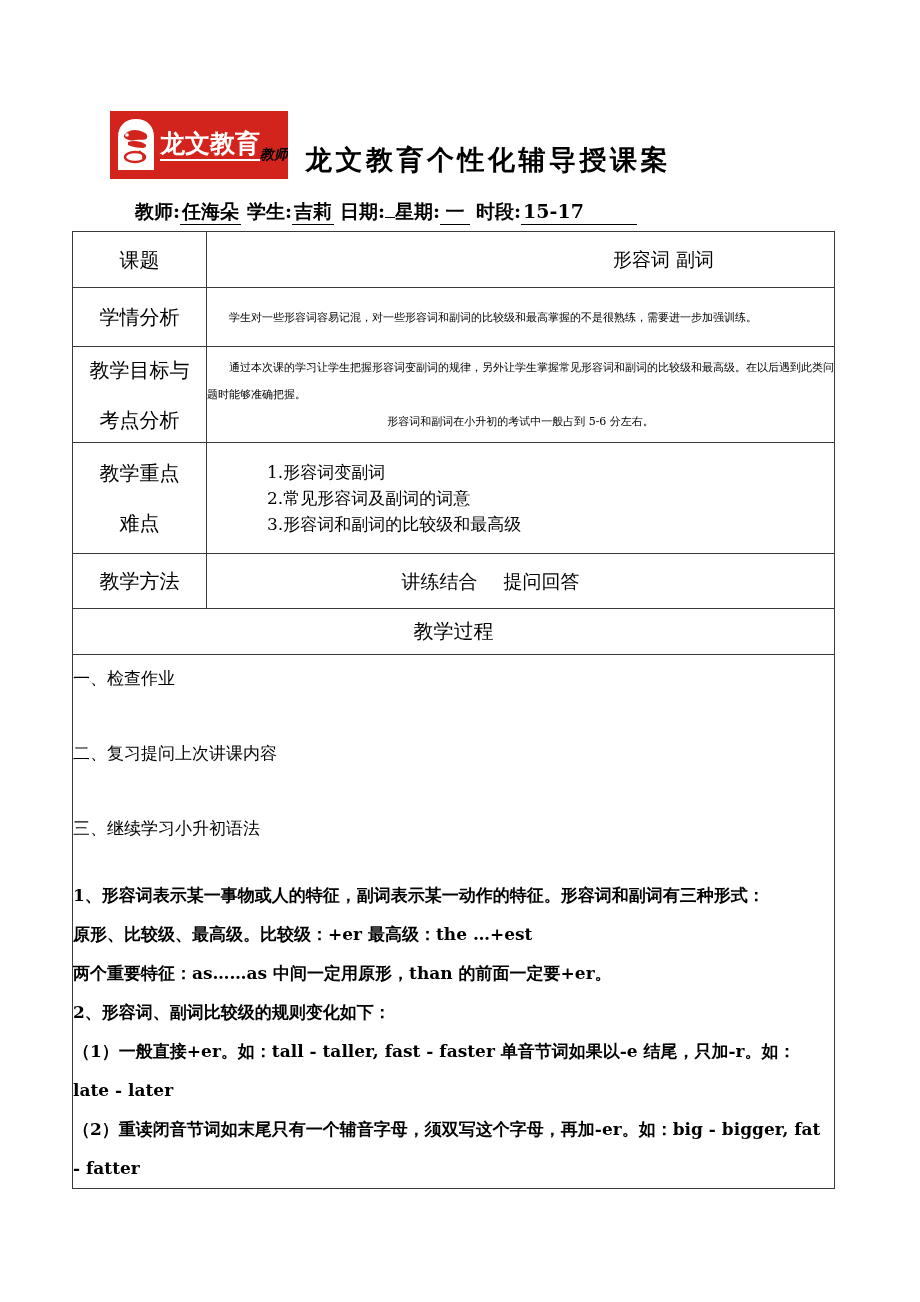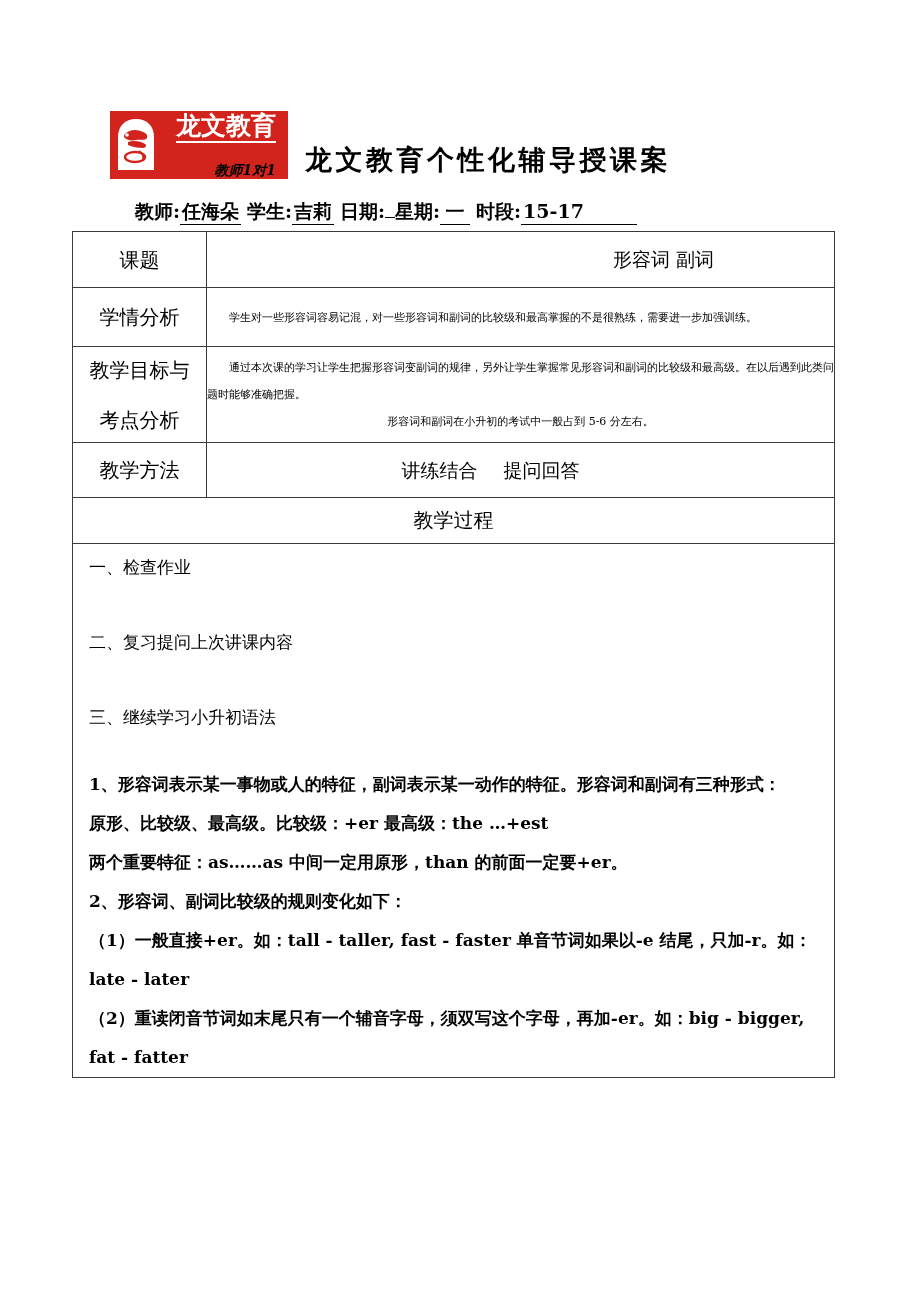--- a/index.html
+++ b/index.html
@@ -40,22 +40,21 @@
     width: 42px;
     height: 54px;
     margin-left: 5px;
     margin-right: 3px;
     flex: 0 0 auto;
     position: relative;
   }
   .logo-text {
     flex: 1 1 auto;
     display: flex;
-    flex-direction: column;
-    align-items: flex-end;
+    align-items: center;
     justify-content: center;
     padding-right: 12px;
   }
   .logo-main {
     color: #ffffff;
     font-family: "DejaVu Serif", "Liberation Serif", serif;
     font-weight: bold;
     font-size: 25px;
     line-height: 28px;
     letter-spacing: 0px;
@@ -176,21 +175,21 @@
   .row-process td {
     height: 45px;
     text-align: center;
     font-size: 20px;
     font-family: "DejaVu Serif", "Liberation Serif", serif;
   }
 
   .row-content td {
     height: 520px;
     vertical-align: top;
-    padding: 10px 10px 0 16px;
+    padding: 10px 10px 0 0;
   }
 
   .proc-list {
     font-family: "DejaVu Serif", "Liberation Serif", serif;
     font-size: 17px;
     line-height: 27px;
   }
   .proc-item {
     margin: 0 0 48px 0;
   }
@@ -264,20 +263,31 @@
       <td class="cell-label">
         <span>教学目标与</span>
         <span class="l2">考点分析</span>
       </td>
       <td class="cell-body">
         <span style="text-indent:2em;display:block;text-align:justify;">通过本次课的学习让学生把握形容词变副词的规律，另外让学生掌握常见形容词和副词的比较级和最高级。在以后遇到此类问题时能够准确把握。</span>
         <span class="g-line3">形容词和副词在小升初的考试中一般占到 5-6 分左右。</span>
       </td>
     </tr>
 
+    <tr class="row-focus">
+      <td class="cell-label">
+        <span>教学重点</span>
+        <span class="l2">难点</span>
+      </td>
+      <td class="cell-body">
+        <div>1.形容词变副词</div>
+        <div>2.常见形容词及副词的词意</div>
+        <div>3.形容词和副词的比较级和最高级</div>
+      </td>
+    </tr>
 
     <tr class="row-method">
       <td class="cell-label">教学方法</td>
       <td class="cell-body">
         <span>讲练结合</span><span class="gap"></span><span>提问回答</span>
       </td>
     </tr>
 
     <tr class="row-process">
       <td colspan="2">教学过程</td>

